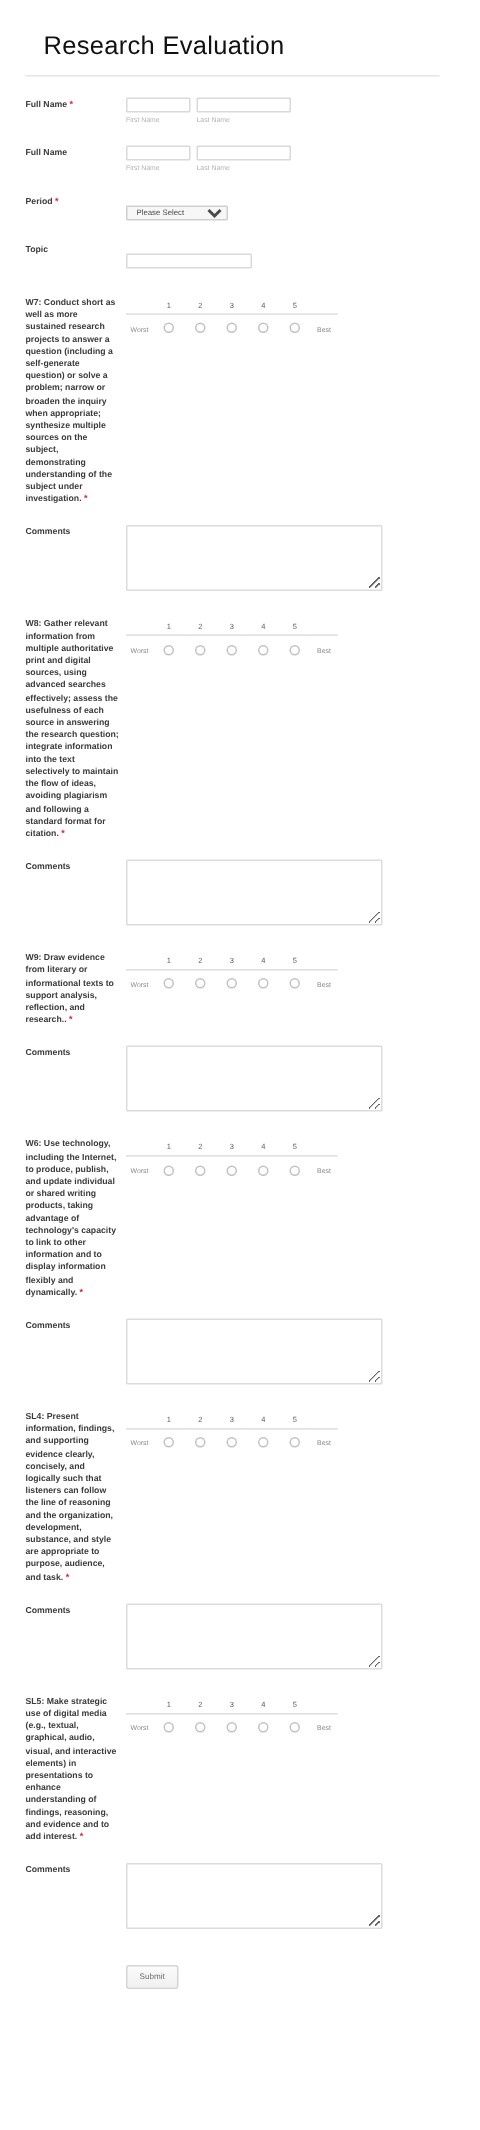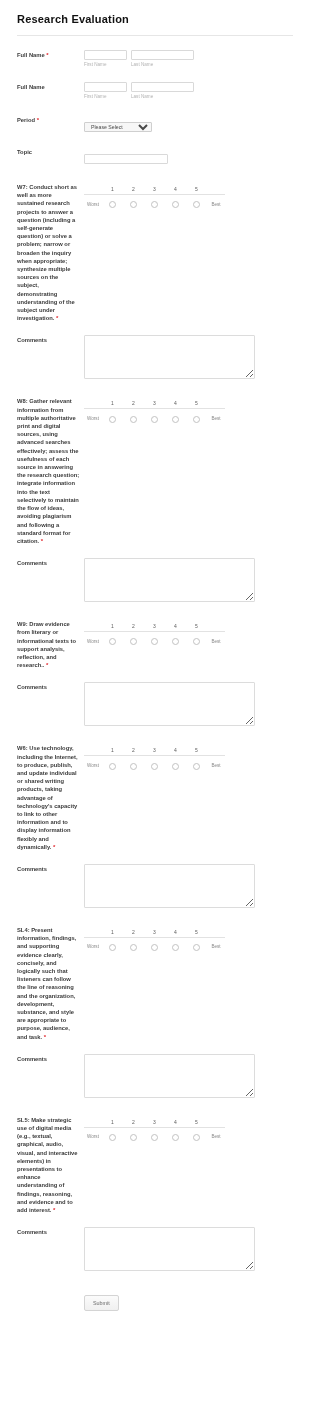--- a/index.html
+++ b/index.html
@@ -15,24 +15,24 @@
     overflow: hidden;
   }
 
   .form-wrap {
     width: 310px;
     padding: 0;
     box-sizing: border-box;
   }
 
   .form-title {
-    font-size: 11px;
-    font-weight: bold;
+    font-size: 17px;
+    font-weight: normal;
     color: #111111;
-    margin: 0;
+    margin: 12px;
     padding: 12px 0 0 17px;
     letter-spacing: 0.2px;
     line-height: 14px;
   }
 
   .title-divider {
     height: 1px;
     background: #e6e6e6;
     margin: 9px 17px 0 17px;
   }

